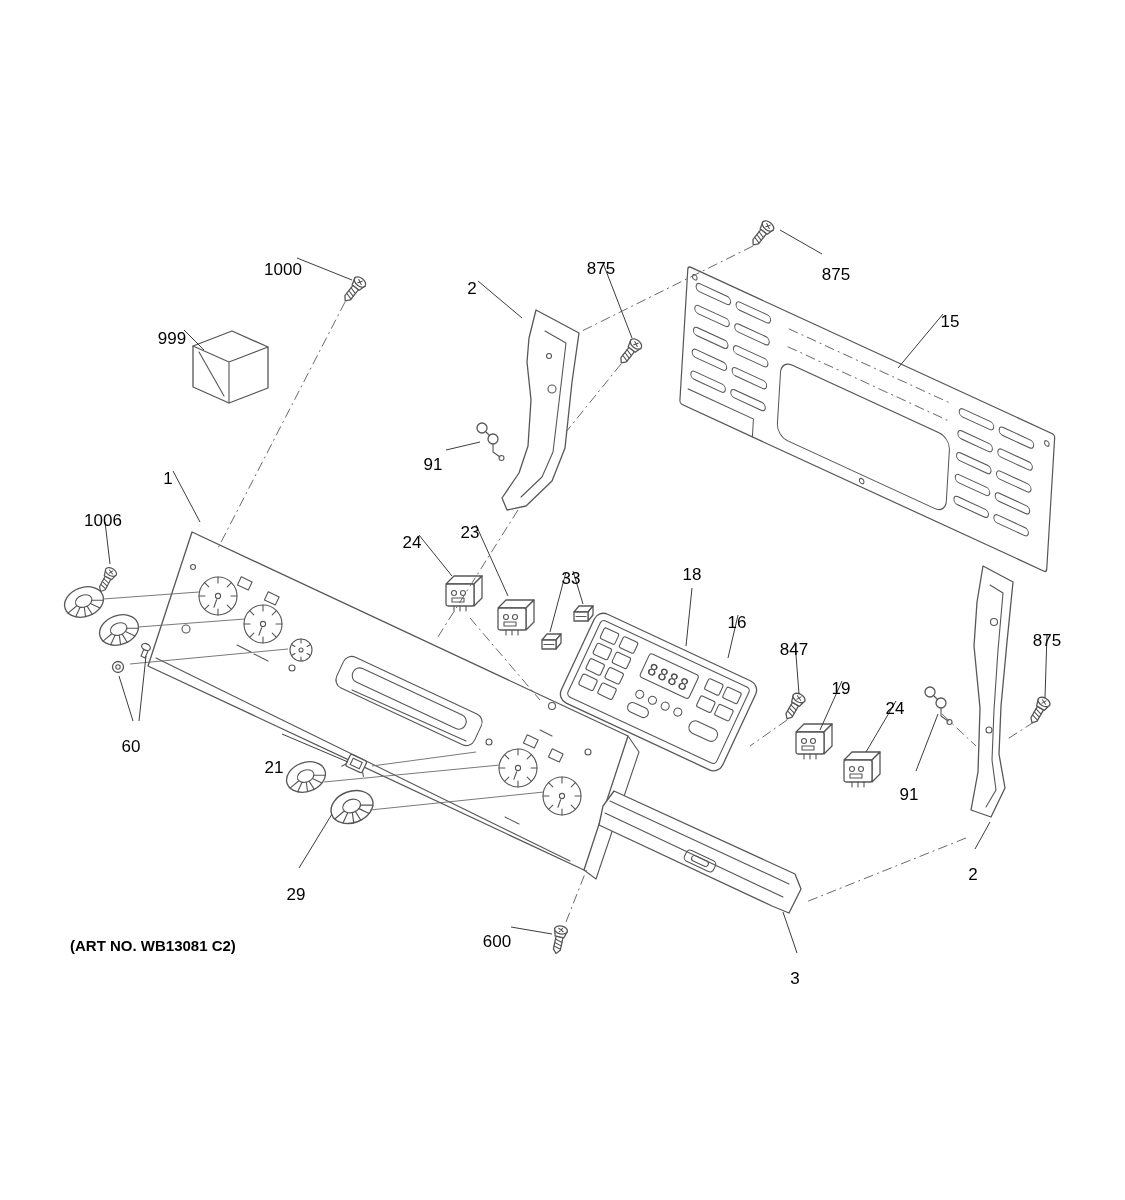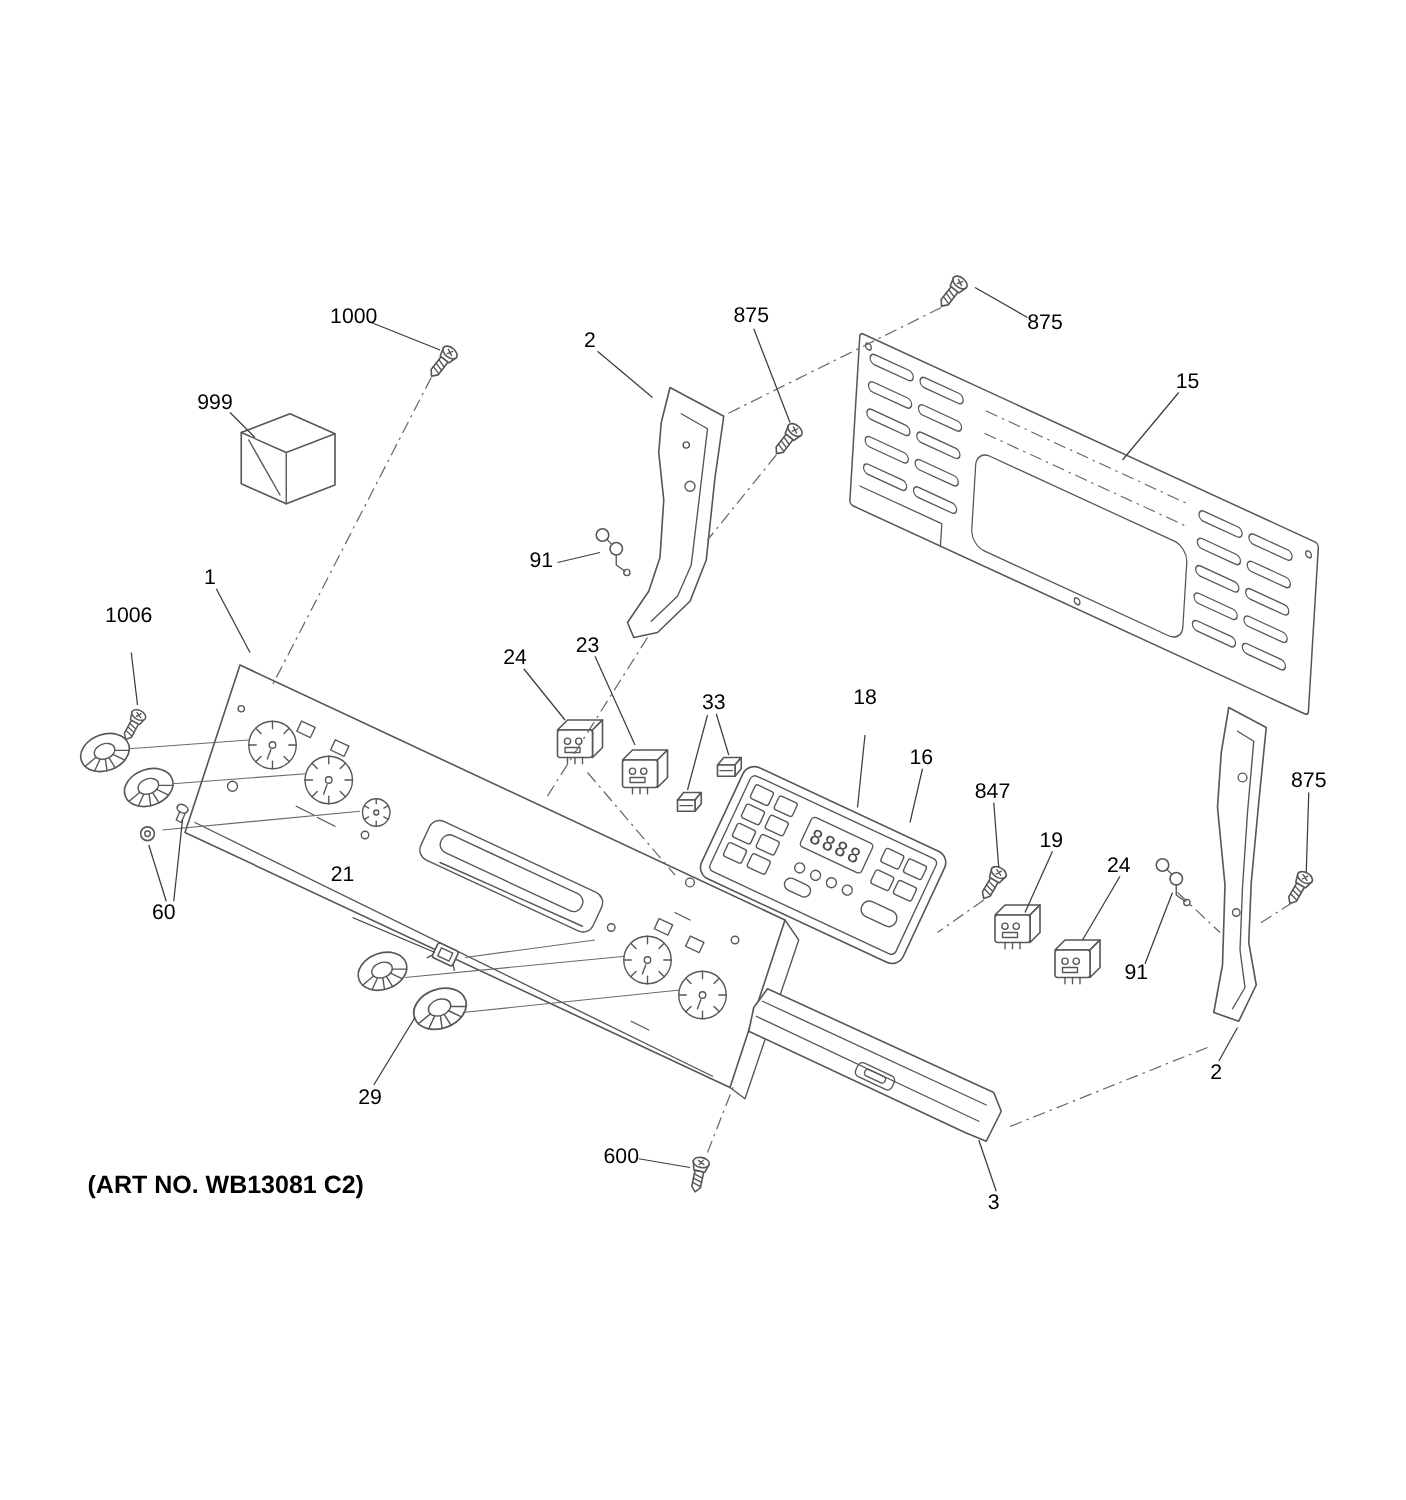--- a/index.html
+++ b/index.html
@@ -1,21 +1,21 @@
 <!DOCTYPE html>
 <html><head>
 <meta charset="utf-8">
 <style>
   html,body{margin:0;padding:0;background:#fff;}
   .stage{position:relative;width:1125px;height:1200px;background:#ffffff;
          font-family:"Liberation Sans",sans-serif;overflow:hidden;}
   .stage svg{position:absolute;left:0;top:0;}
   .callout{position:absolute;transform:translate(-50%,-50%);font-size:17px;color:#000;
-           white-space:nowrap;line-height:1;}
-  .artno{position:absolute;font-size:20px;font-weight:700;color:#000;white-space:nowrap;}
+           white-space:nowrap;line-height:1;margin-top:16px;}
+  .artno{position:absolute;font-size:15px;font-weight:700;color:#000;white-space:nowrap;}
   .part{fill:#ffffff;stroke:#575757;stroke-width:1.3;stroke-linejoin:round;stroke-linecap:round;}
   .line{fill:none;stroke:#575757;stroke-width:1.1;stroke-linejoin:round;stroke-linecap:round;}
   .dash{fill:none;stroke:#6a6a6a;stroke-width:1;stroke-dasharray:10 4 2 4;}
   .axis{fill:none;stroke:#6a6a6a;stroke-width:.9;}
   .leader{fill:none;stroke:#3c3c3c;stroke-width:1;}
   .seg{font-family:"DejaVu Sans Mono","Liberation Mono",monospace;font-size:16px;fill:#4a4a4a;letter-spacing:1.5px;}
 </style>
 </head>
 <body>
 
@@ -291,32 +291,32 @@
 </svg>
 
   <div class="callout" style="left:283px;top:253px">1000</div>
   <div class="callout" style="left:172px;top:322px">999</div>
   <div class="callout" style="left:472px;top:272px">2</div>
   <div class="callout" style="left:601px;top:252px">875</div>
   <div class="callout" style="left:836px;top:258px">875</div>
   <div class="callout" style="left:950px;top:305px">15</div>
   <div class="callout" style="left:433px;top:448px">91</div>
   <div class="callout" style="left:168px;top:462px">1</div>
-  <div class="callout" style="left:103px;top:492px">1006</div>
+  <div class="callout" style="left:103px;top:504px">1006</div>
   <div class="callout" style="left:412px;top:526px">24</div>
   <div class="callout" style="left:470px;top:516px">23</div>
   <div class="callout" style="left:571px;top:562px">33</div>
   <div class="callout" style="left:692px;top:558px">18</div>
   <div class="callout" style="left:737px;top:606px">16</div>
   <div class="callout" style="left:794px;top:633px">847</div>
   <div class="callout" style="left:841px;top:672px">19</div>
   <div class="callout" style="left:895px;top:692px">24</div>
   <div class="callout" style="left:1047px;top:624px">875</div>
   <div class="callout" style="left:131px;top:730px">60</div>
-  <div class="callout" style="left:274px;top:699px">21</div>
+  <div class="callout" style="left:274px;top:751px">21</div>
   <div class="callout" style="left:909px;top:778px">91</div>
   <div class="callout" style="left:296px;top:878px">29</div>
   <div class="callout" style="left:973px;top:858px">2</div>
   <div class="callout" style="left:497px;top:925px">600</div>
   <div class="callout" style="left:795px;top:962px">3</div>
 
   <div class="artno" style="left:70px;top:937px">(ART NO. WB13081 C2)</div>
 </div>
 
 </body></html>

